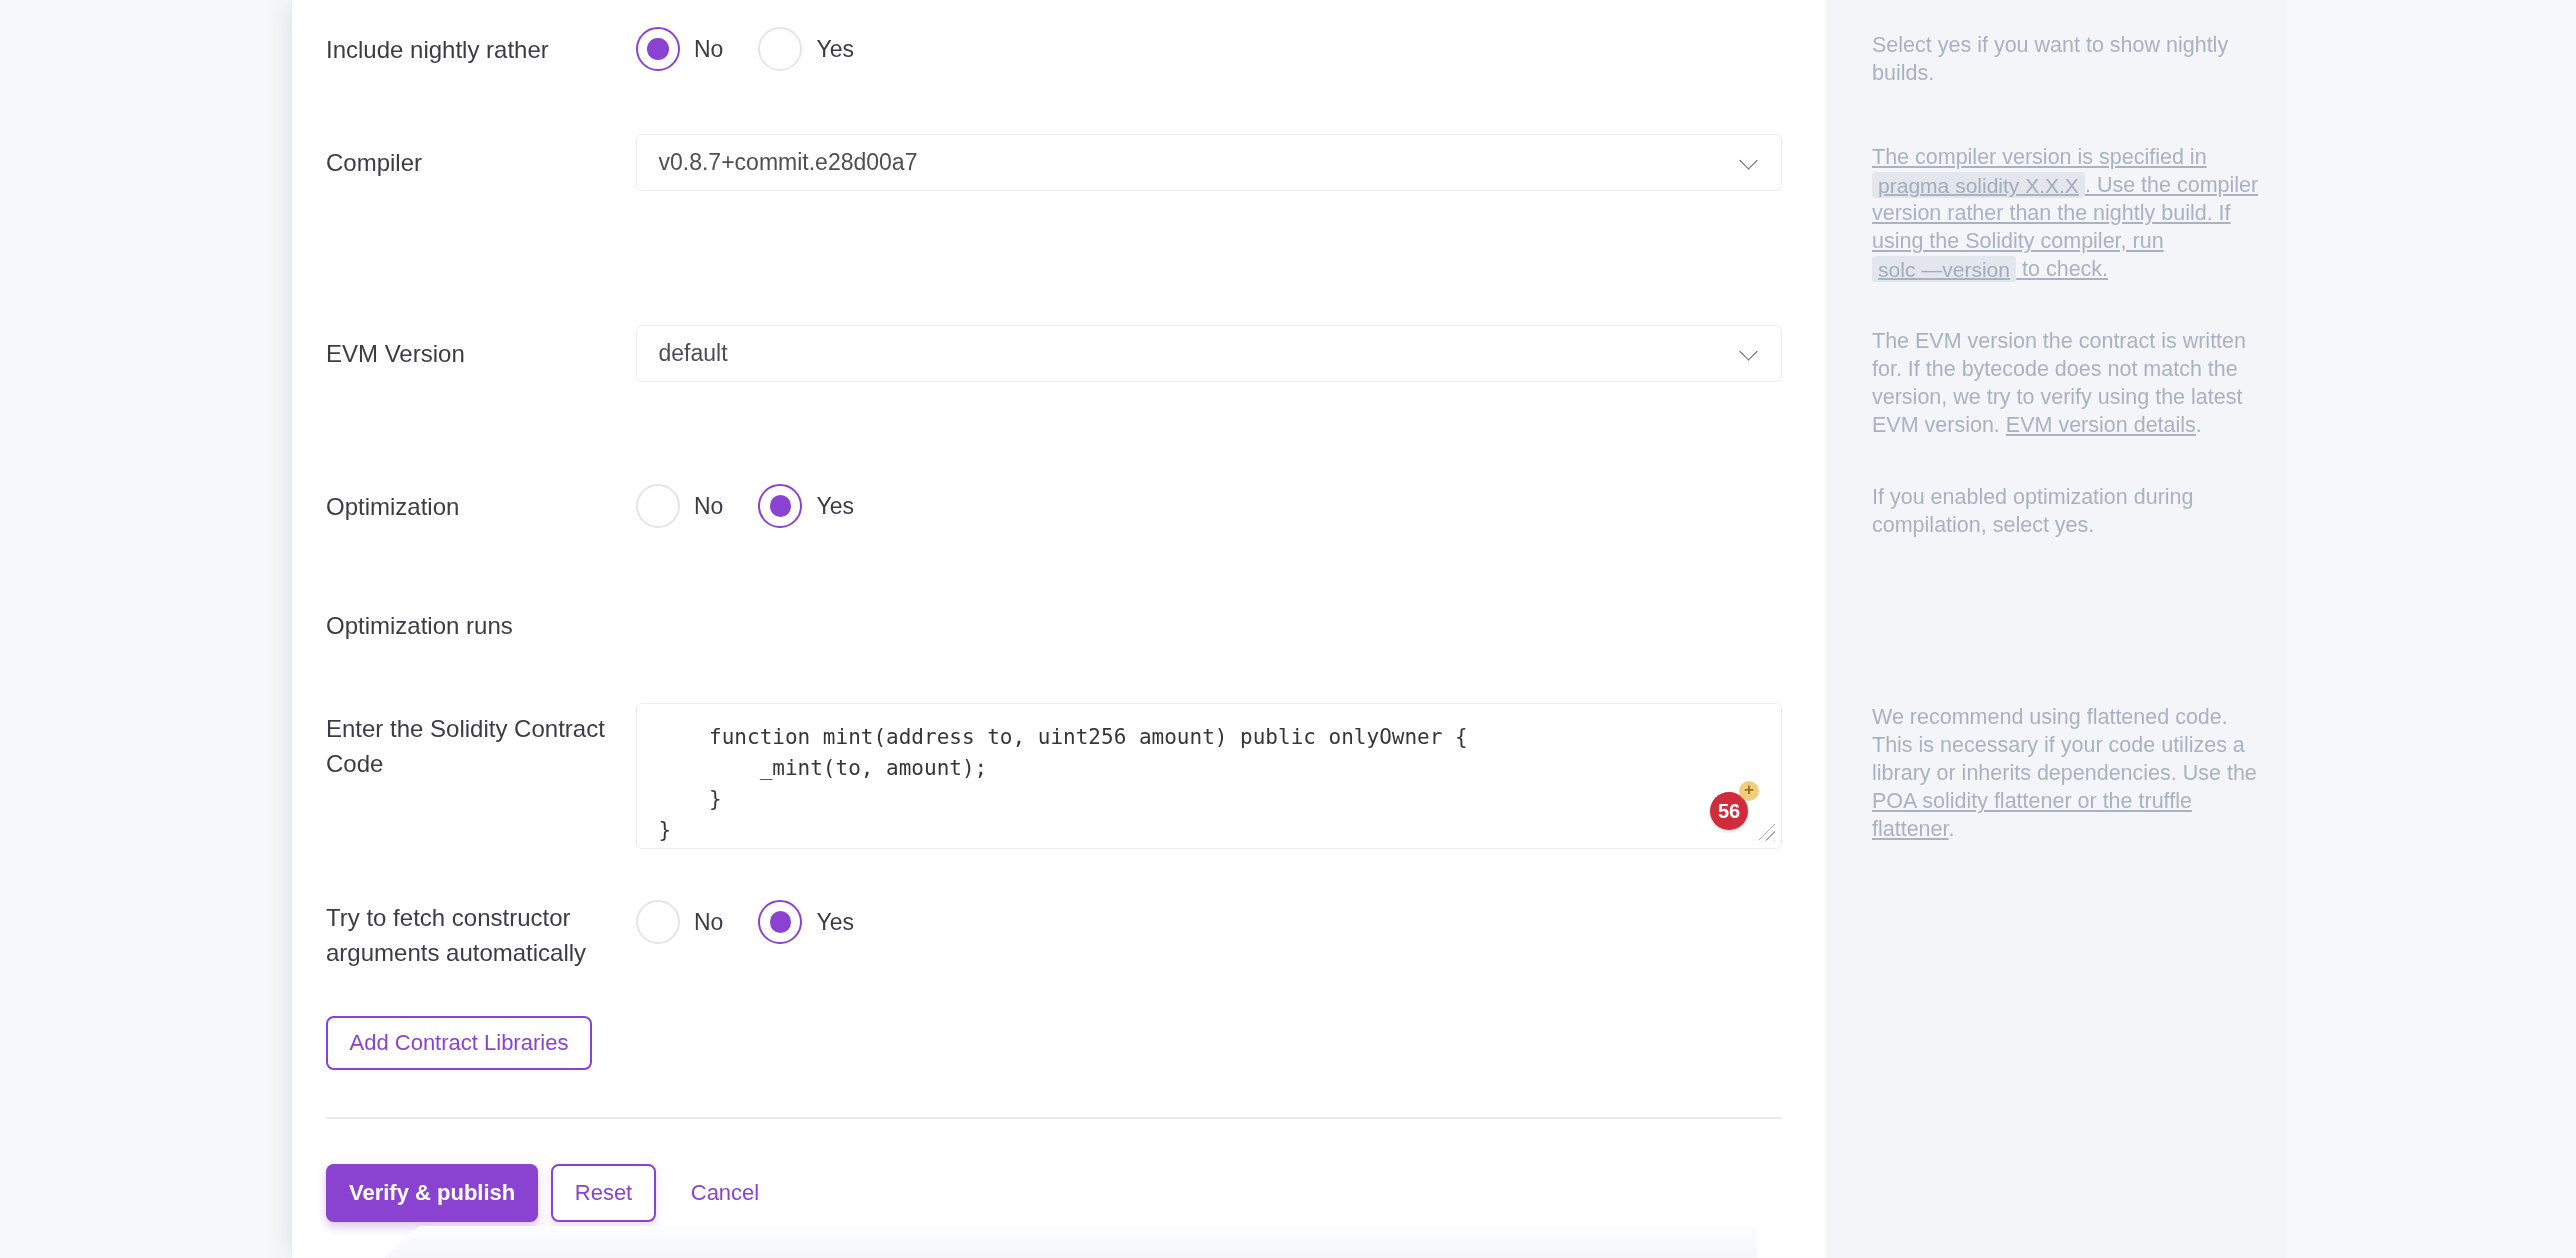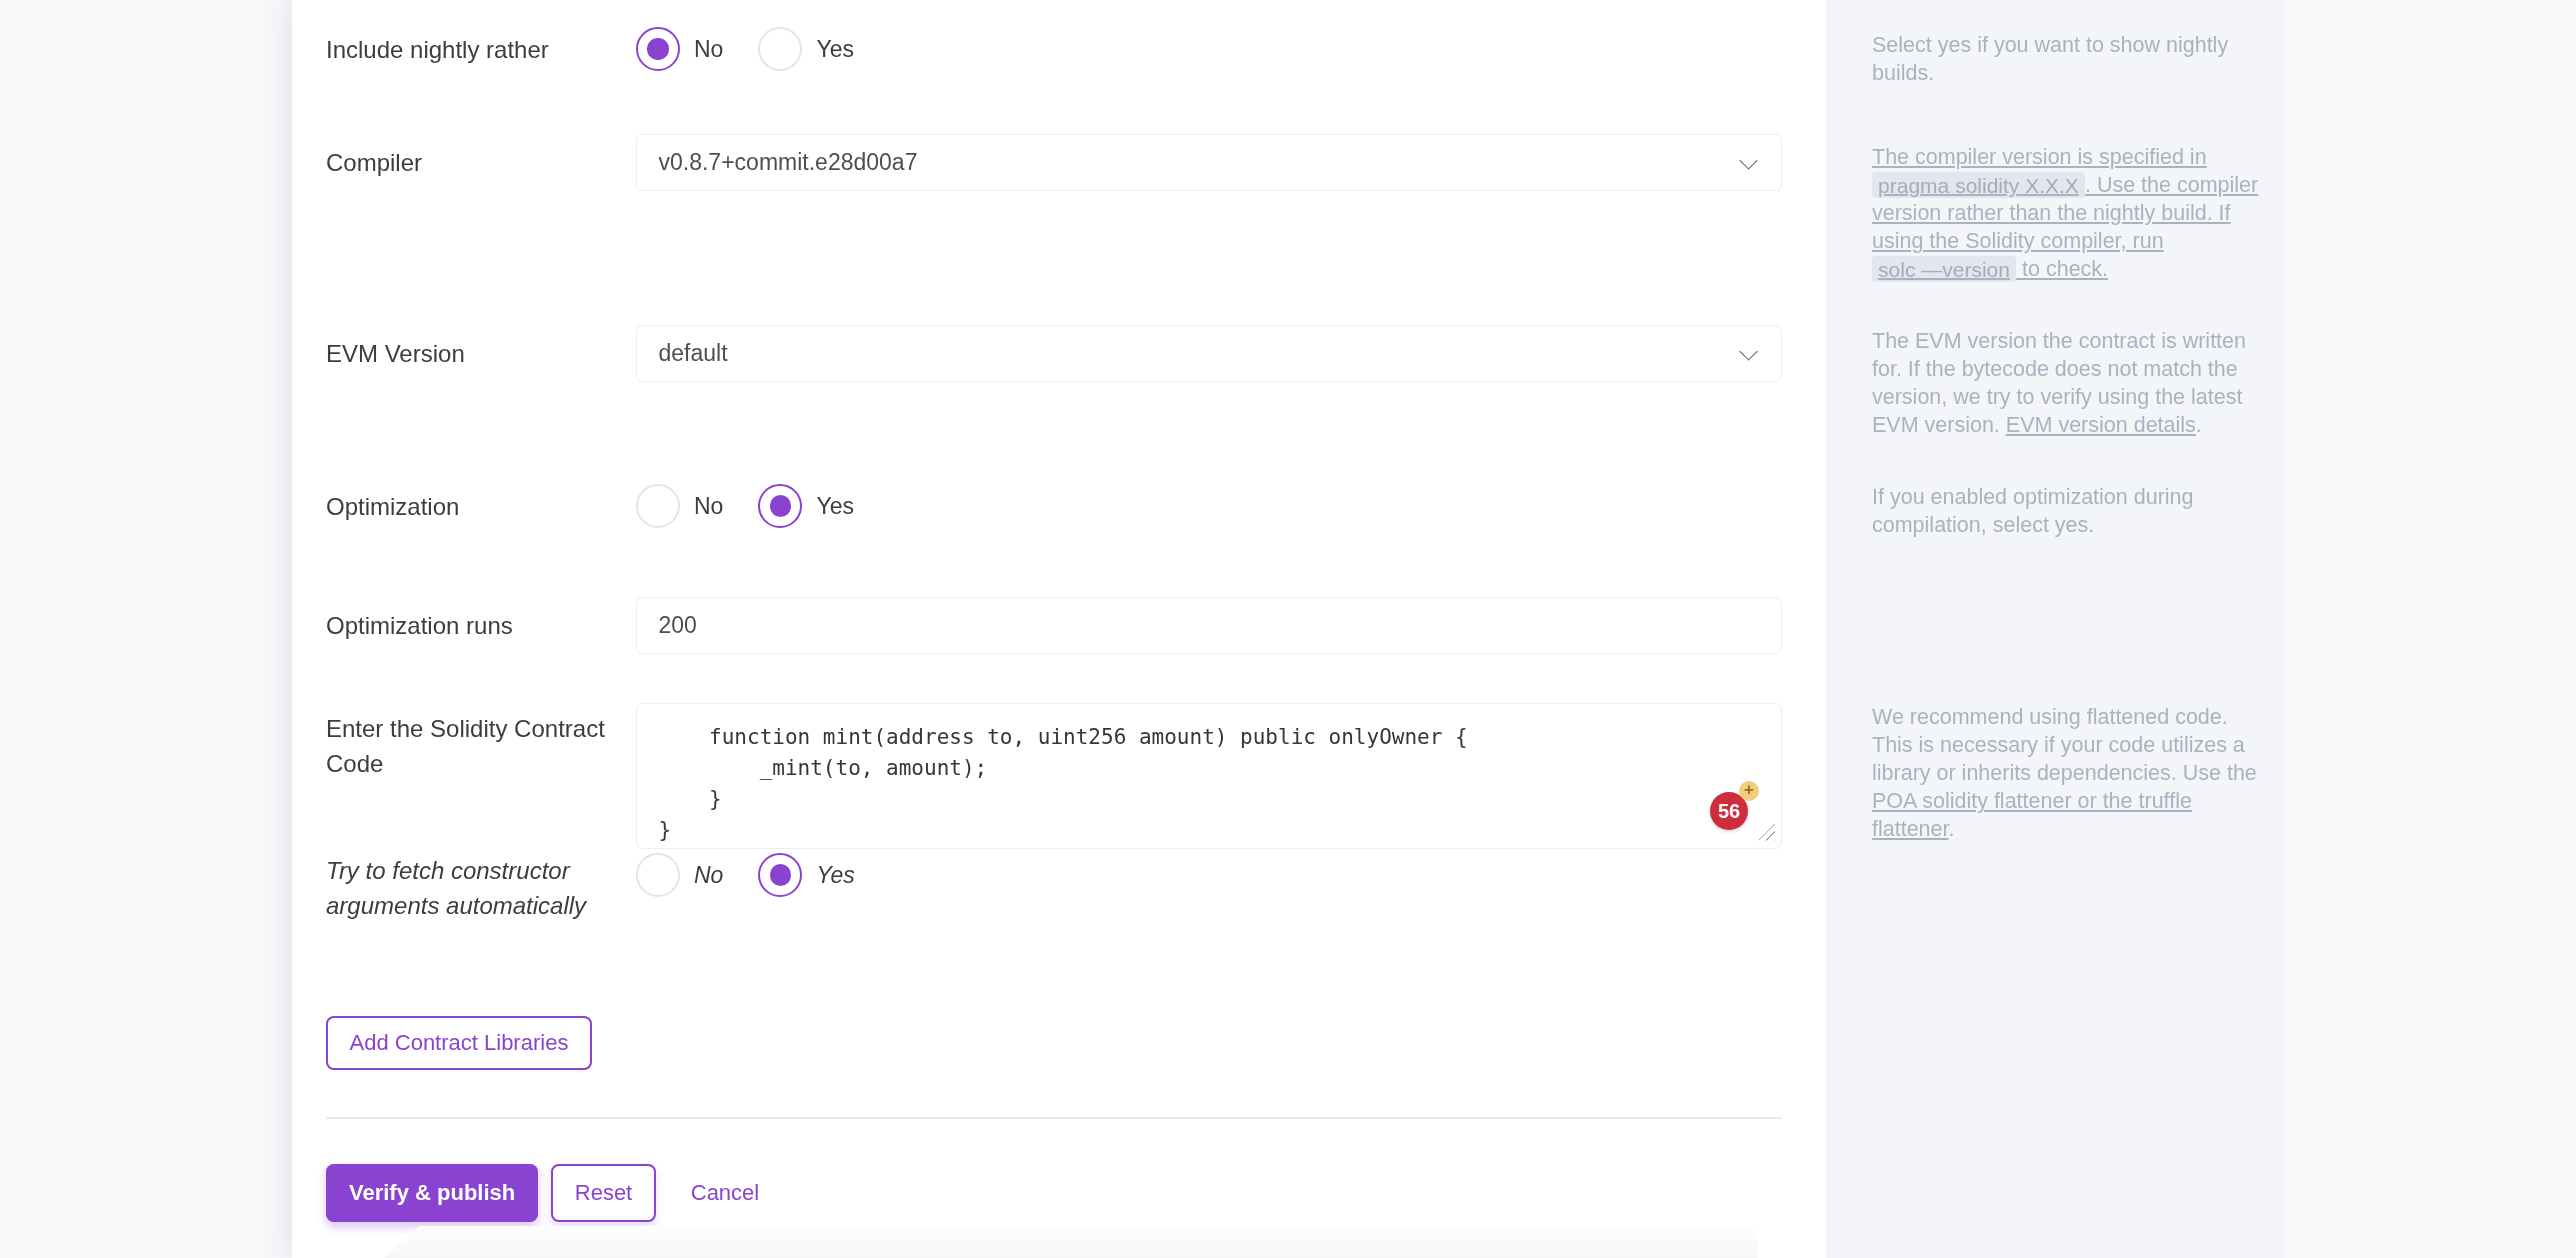--- a/index.html
+++ b/index.html
@@ -26,21 +26,21 @@
   }
   .control { flex:1; position:relative; }
 
   #row-nightly { top:26px;  height:46px; align-items:center; }
   #row-compiler{ top:141px; height:43px; align-items:center; }
   #row-evm     { top:325px; height:57px; align-items:center; }
   #row-opt     { top:483px; height:46px; align-items:center; }
   #row-runs    { top:597px; height:57px; align-items:center; }
   #row-code    { top:703px; height:146px; align-items:flex-start; }
   #row-code .field-label { padding-top:7.7px; }
-  #row-fetch   { top:853px; height:92px; align-items:flex-start;font-style:italic; }
+  #row-fetch   { top:900px; height:92px; align-items:flex-start; }
   #row-addlib  { top:1016px; }
   #row-actions { top:1164px; align-items:center; }
 
   
   .radio-group { display:flex; align-items:center; gap:35px; }
   .radio-option { display:flex; align-items:center; gap:14px; cursor:pointer; }
   .radio {
     width:44px; height:44px; border-radius:50%; background:#fff;
     border:2.3px solid #e3e4ec; display:flex; align-items:center; justify-content:center;
   }
@@ -191,23 +191,20 @@
           <span class="radio checked">
               <span class="dot"></span>
             </span>
           <span class="radio-text">Yes</span>
         </label>
       </div>
     </div>
 
     <div class="row" id="row-runs">
       <div class="field-label">Optimization runs</div>
-      <div class="control">
-        <input class="text-input" type="text" value="200" style="">
-      </div>
     </div>
 
     <div class="row" id="row-code">
       <div class="field-label">Enter the Solidity Contract Code</div>
       <div class="control code-wrap">
         <textarea class="code-area" spellcheck="false" style="">    function mint(address to, uint256 amount) public onlyOwner {
         _mint(to, amount);
     }
 }</textarea>
         <div class="count-badge">56</div>

